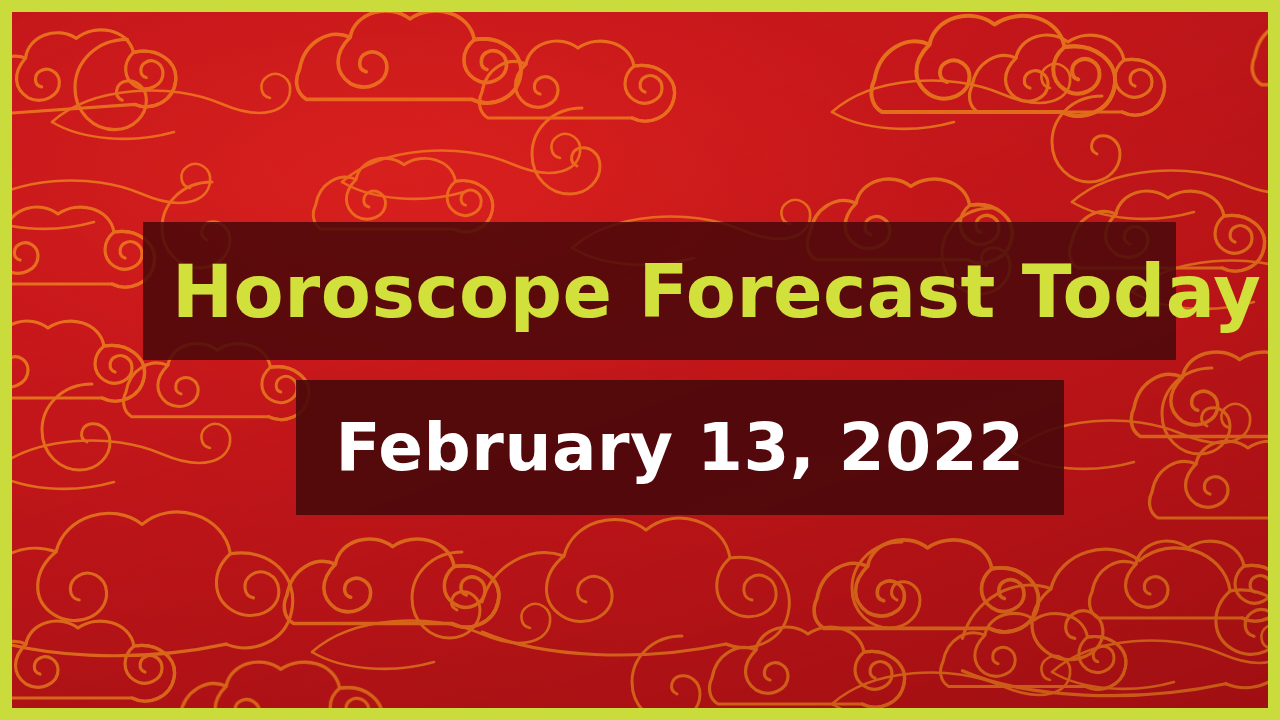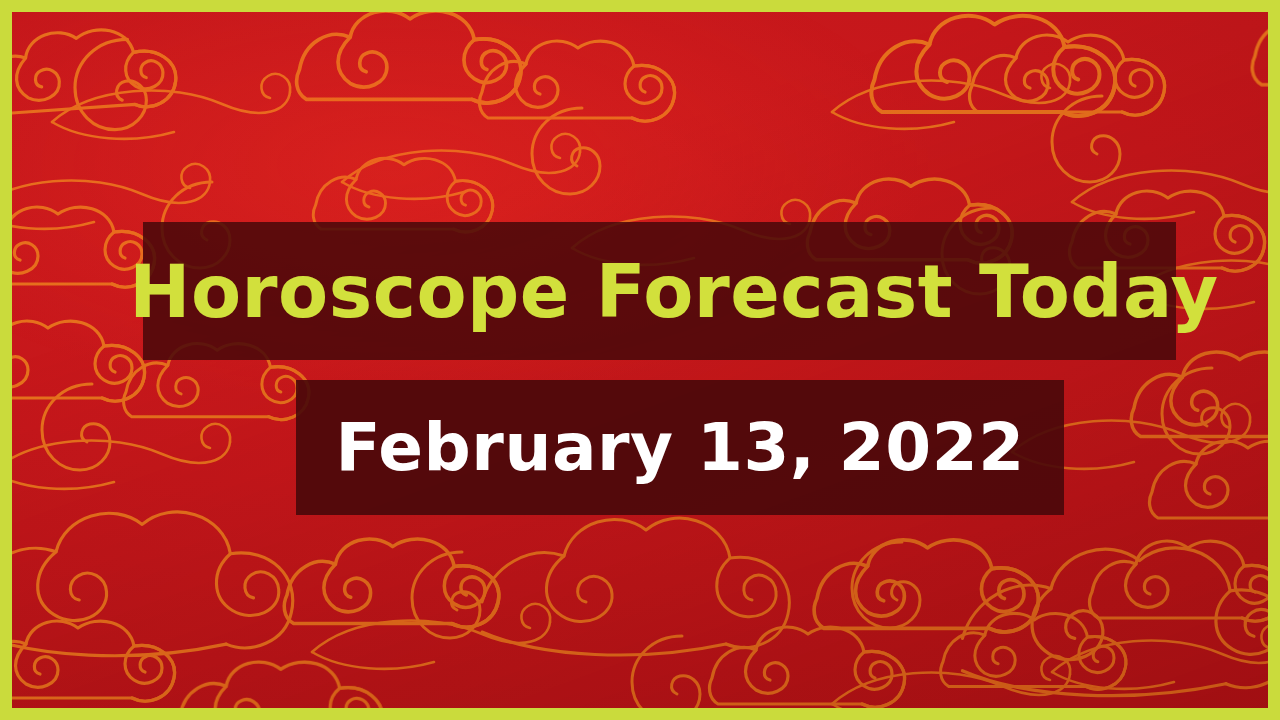--- a/index.html
+++ b/index.html
@@ -58,21 +58,20 @@
     box-sizing: border-box;
   }
 
   #title-banner {
     left: 131px;           
     top:  210px;           
     width: 1033px;         
     height: 138px;         
     background: rgba(72, 8, 10, 0.86);
     padding-left: 29px;
-    justify-content: center;
   }
 
   #title-text {
     font-family: "DejaVu Sans", sans-serif;
     font-weight: bold;
     font-size: 73px;
     line-height: 1;
     letter-spacing: 0.5px;
     color: #d2e03c;
     white-space: nowrap;

